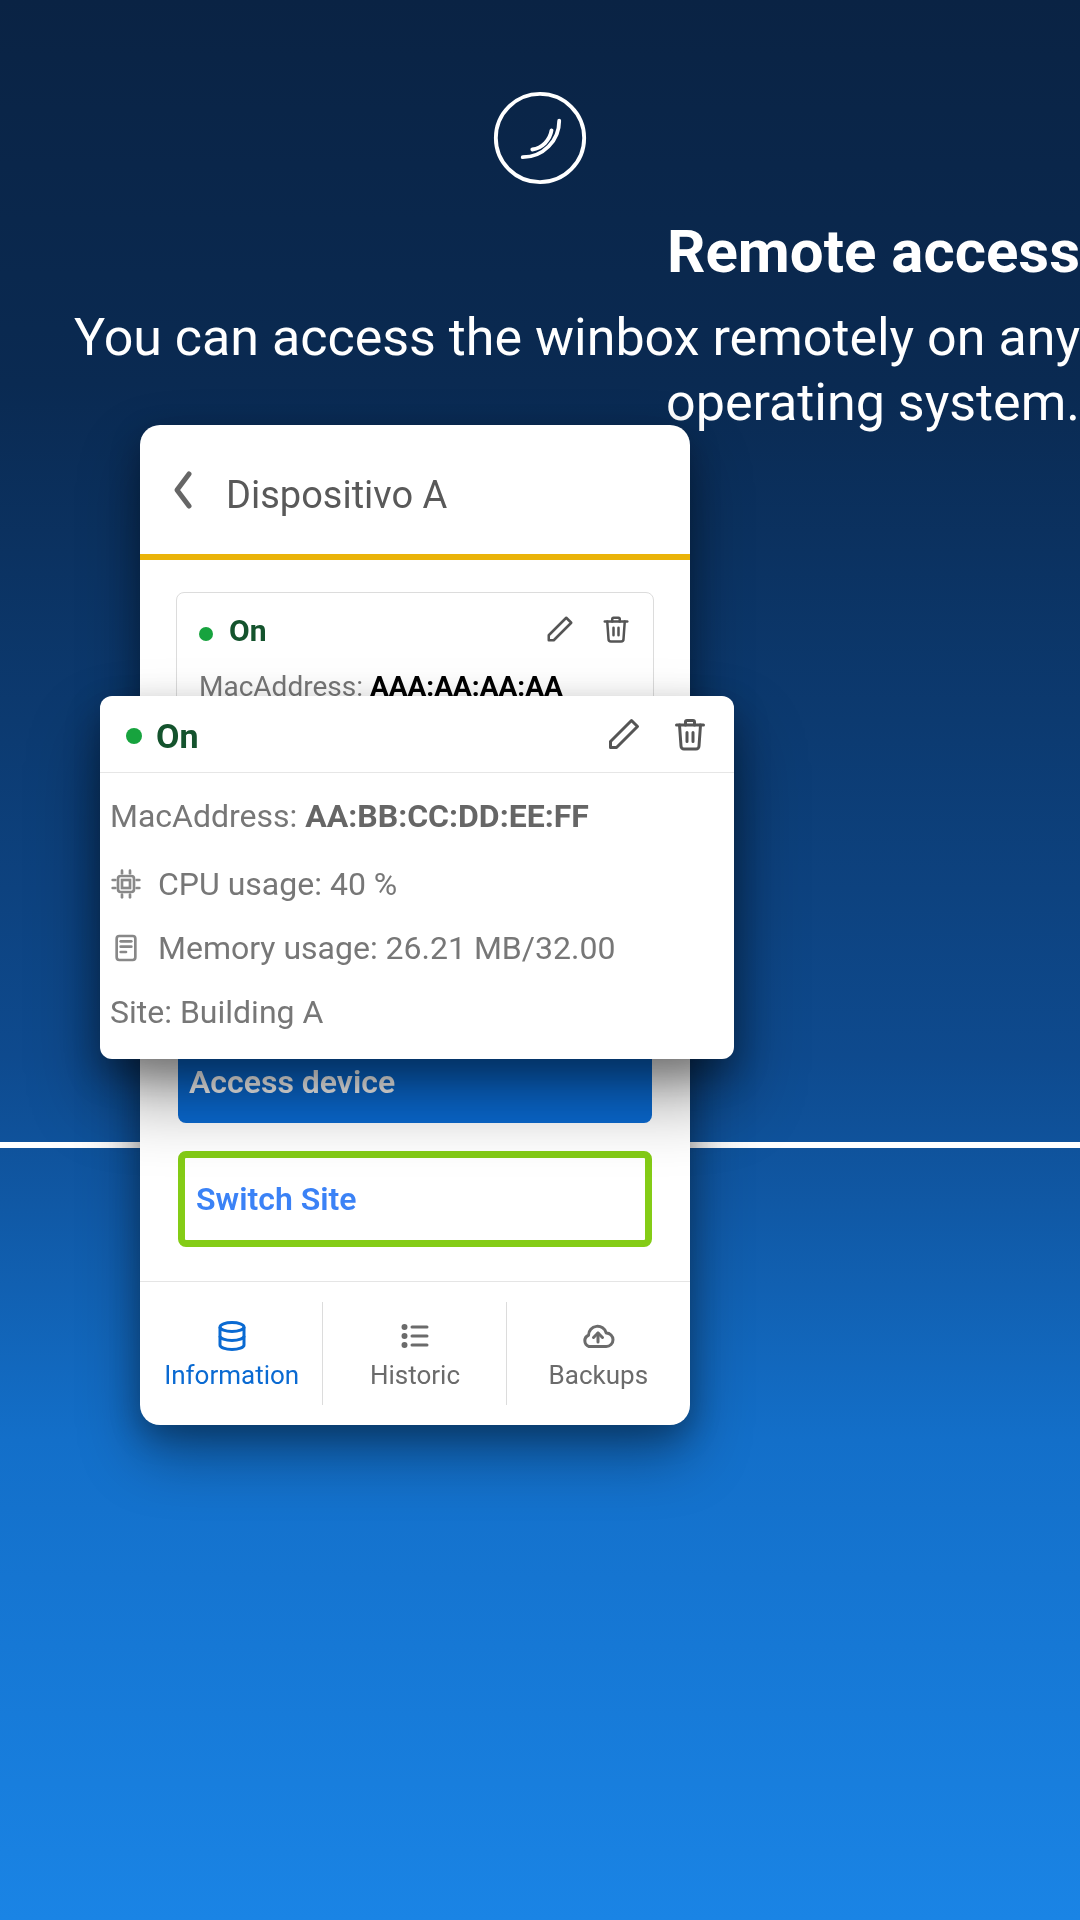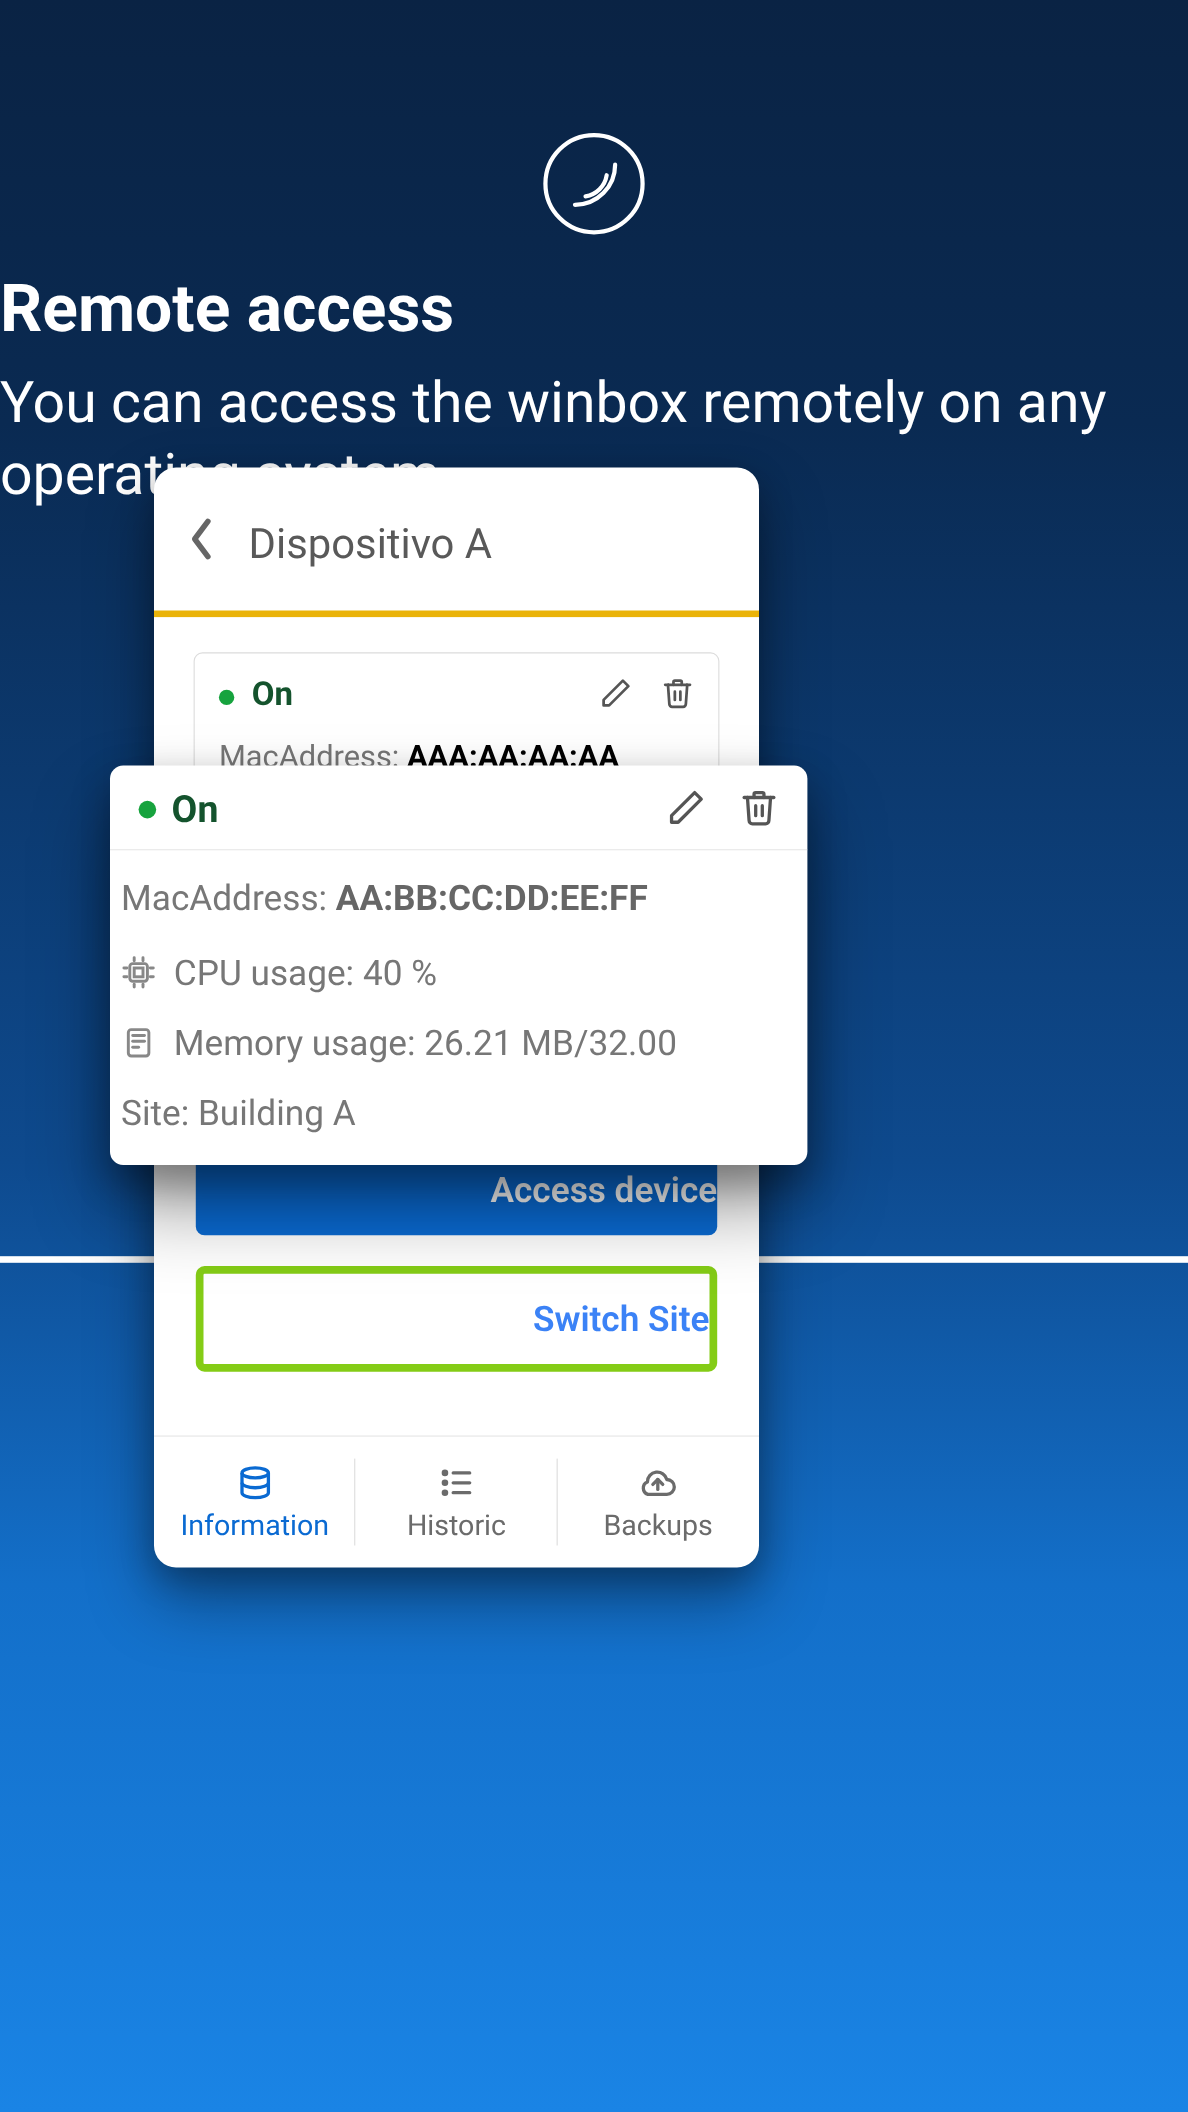--- a/index.html
+++ b/index.html
@@ -6,21 +6,21 @@
   html, body { width: 100%; height: 100%; }
   body {
     width: 1080px;
     height: 1920px;
     font-family: -apple-system, BlinkMacSystemFont, "Segoe UI", Roboto, "Helvetica Neue", Arial, sans-serif;
     background: linear-gradient(to bottom, #0a2344 0%, #0a2a52 20%, #0e4a8e 55%, #136fc9 75%, #1a84e5 100%);
     position: relative;
     overflow: hidden;
     color: #fff;
   }
-  .top-area { text-align: left; padding-top: 119px; }
+  .top-area { text-align: right; padding-top: 90px; }
   .logo {
     width: 96px; height: 96px;
     margin: 0 auto 30px;
     display: block;
   }
   .title {
     font-size: 60px;
     font-weight: 700;
     margin-bottom: 18px;
   }
@@ -76,30 +76,30 @@
   .mac-line b { color: #000000; font-weight: 700; }
   .pb-buttons {
     position: absolute;
     left: 38px; right: 38px; bottom: 178px;
     display: flex; flex-direction: column; gap: 28px;
   }
   .btn {
     border-radius: 8px;
     font-size: 32px;
     font-weight: 600;
-    padding: 22px 0;
-    text-align: right;
+    padding: 22px 11px;
+    text-align: left;
     cursor: pointer;
   }
   .btn-primary { background: #0a6ad2; color: #fff; border: none; }
   .btn-outline { background: #fff; color: #3b82f6; border: 7px solid #84cc16; }
   .pb-nav {
     position: absolute;
     left: 0; right: 0; bottom: 0;
-    height: 120px;
+    height: 144px;
     display: flex;
     border-top: 1px solid #e5e5e5;
   }
   .pb-nav-item {
     flex: 1;
     display: flex;
     flex-direction: column;
     align-items: center;
     justify-content: center;
     gap: 6px;

